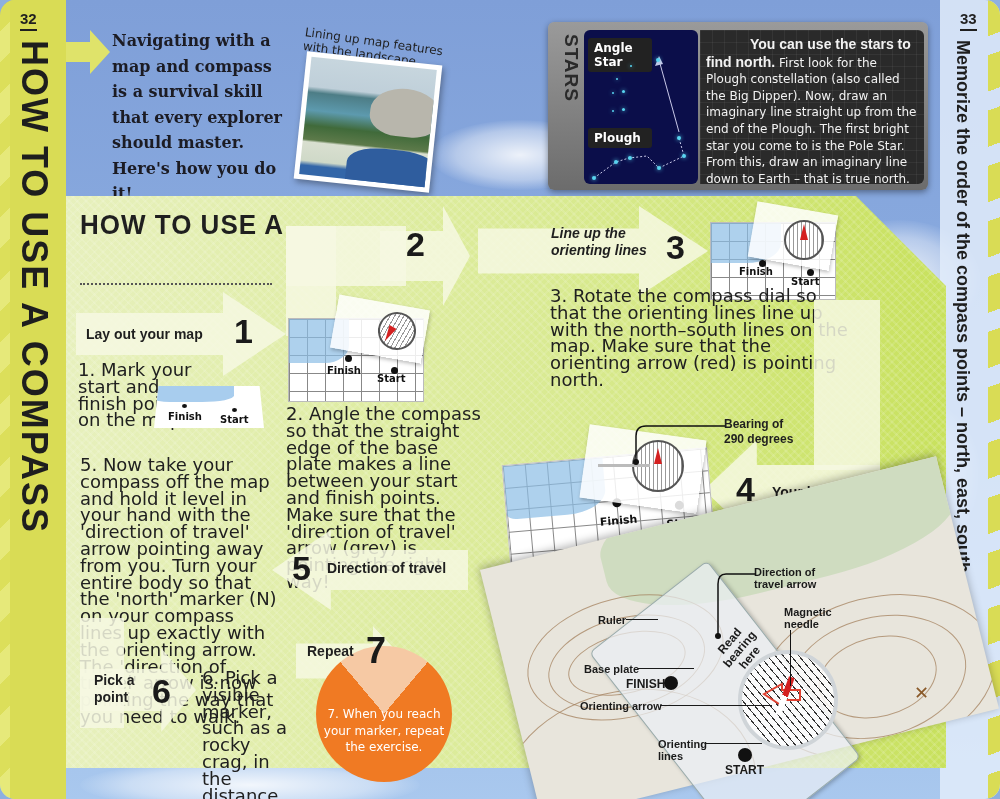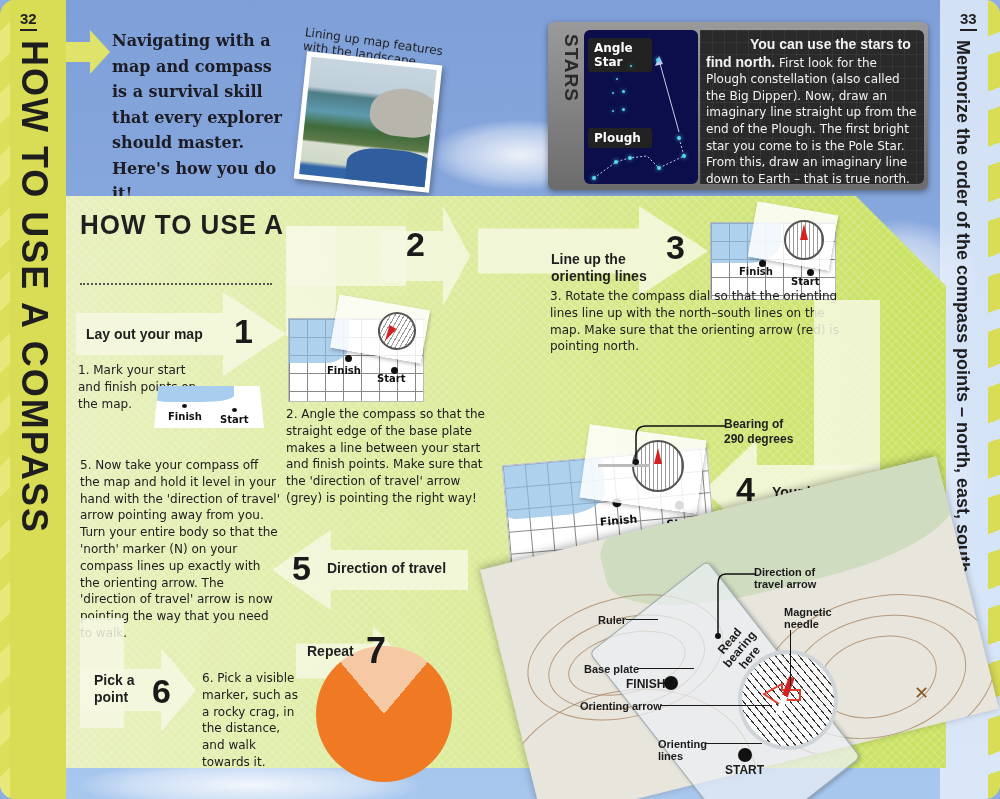--- a/index.html
+++ b/index.html
@@ -62,21 +62,21 @@
   .how-title .l2 { font-size: 44px; letter-spacing: 1px; line-height: 46px; }
   .dotline { position: absolute; left: 80px; top: 283px; width: 192px; border-top: 2px dotted #555; }
 
   
   .arrow { position: absolute; background: rgba(246,248,226,0.85); }
   .arrow-r { clip-path: polygon(0 25%, 70% 25%, 70% 0, 100% 50%, 70% 100%, 70% 75%, 0 75%); }
   .arrow-l { clip-path: polygon(100% 25%, 30% 25%, 30% 0, 0 50%, 30% 100%, 30% 75%, 100% 75%); }
   .step-label { position: absolute; font-family: "Liberation Sans", sans-serif; font-weight: 900; font-size: 14px; color: #1f1f1f; line-height: 17px; }
   .step-num { position: absolute; font-family: "Liberation Sans", sans-serif; font-weight: 900; font-size: 34px; color: #1a1a1a; }
 
-  .body-text { position: absolute; font-size: 12px; line-height: 16.8px; color: #202020; }
+  .body-text { position: absolute; font-size: 18px; line-height: 16.8px; color: #202020; }
 
   
   .minimap { position: absolute; background: #fff;
     background-image: linear-gradient(#888 1px, transparent 1px), linear-gradient(90deg, #888 1px, transparent 1px);
     background-size: 18px 18px; border: 1px solid #bbb; overflow: hidden; }
   .minimap .water { position: absolute; left: 0; top: 0; background: rgba(140,190,230,0.7); }
   .dot { position: absolute; width: 7px; height: 7px; border-radius: 50%; background: #111; }
   .map-lbl { position: absolute; font-size: 10px; font-weight: 700; color: #111; }
   .card { position: absolute; background: rgba(255,255,255,0.85); box-shadow: 1px 2px 4px rgba(0,0,0,0.25); }
   .dial { position: absolute; border-radius: 50%; border: 2px solid #555;
@@ -170,21 +170,21 @@
     <div class="l1">HOW TO USE A</div>
   </div>
   <div class="dotline"></div>
 
   <div class="arrow" style="left:286px;top:226px;width:120px;height:60px;"></div>
   <div class="arrow" style="left:286px;top:226px;width:50px;height:110px;"></div>
   <div class="arrow arrow-r" style="left:380px;top:206px;width:90px;height:100px;"></div>
   <div class="step-num" style="left:406px;top:225px;">2</div>
 
   <div class="arrow arrow-r" style="left:478px;top:206px;width:230px;height:90px;"></div>
-  <div class="step-label" style="left:551px;top:251px;width:110px;">Line up the orienting lines</div>
+  <div class="step-label" style="left:551px;top:225px;width:110px;font-style:italic;">Line up the orienting lines</div>
   <div class="step-num" style="left:666px;top:228px;">3</div>
 
   <div class="minimap" style="left:710px;top:222px;width:126px;height:78px;">
     <div class="water" style="width:70px;height:40px;border-radius:0 0 50% 0;"></div>
     <div class="dot" style="left:48px;top:37px;"></div>
     <div class="map-lbl" style="left:28px;top:43px;">Finish</div>
     <div class="dot" style="left:96px;top:46px;"></div>
     <div class="map-lbl" style="left:80px;top:53px;">Start</div>
   </div>
   <div class="card" style="left:752px;top:208px;width:82px;height:56px;transform:rotate(10deg);"></div>
@@ -250,20 +250,21 @@
   <div class="arrow" style="left:80px;top:618px;width:44px;height:110px;"></div>
   <div class="arrow arrow-r" style="left:80px;top:648px;width:116px;height:84px;"></div>
   <div class="step-label" style="left:94px;top:672px;width:50px;">Pick a point</div>
   <div class="step-num" style="left:152px;top:672px;">6</div>
   <div class="body-text" style="left:202px;top:670px;width:96px;">6. Pick a visible marker, such as a rocky crag, in the distance, and walk towards it.</div>
 
   <div class="arrow arrow-r" style="left:296px;top:626px;width:110px;height:70px;"></div>
   <div class="step7-circle"></div>
   <div class="step-label" style="left:307px;top:643px;">Repeat</div>
   <div class="step-num" style="left:366px;top:630px;font-size:36px;">7</div>
+  <div class="step7-text">7. When you reach your marker, repeat the exercise.</div>
 
   <div class="topo">
     <div class="green"></div>
     <div class="contour" style="left:20px;top:60px;width:200px;height:120px;"></div>
     <div class="contour" style="left:40px;top:80px;width:160px;height:90px;"></div>
     <div class="contour" style="left:60px;top:96px;width:120px;height:60px;"></div>
     <div class="contour" style="left:240px;top:120px;width:240px;height:160px;"></div>
     <div class="contour" style="left:270px;top:140px;width:180px;height:120px;"></div>
     <div class="contour" style="left:300px;top:160px;width:120px;height:80px;"></div>
     <div class="contour" style="left:-40px;top:150px;width:260px;height:200px;"></div>

